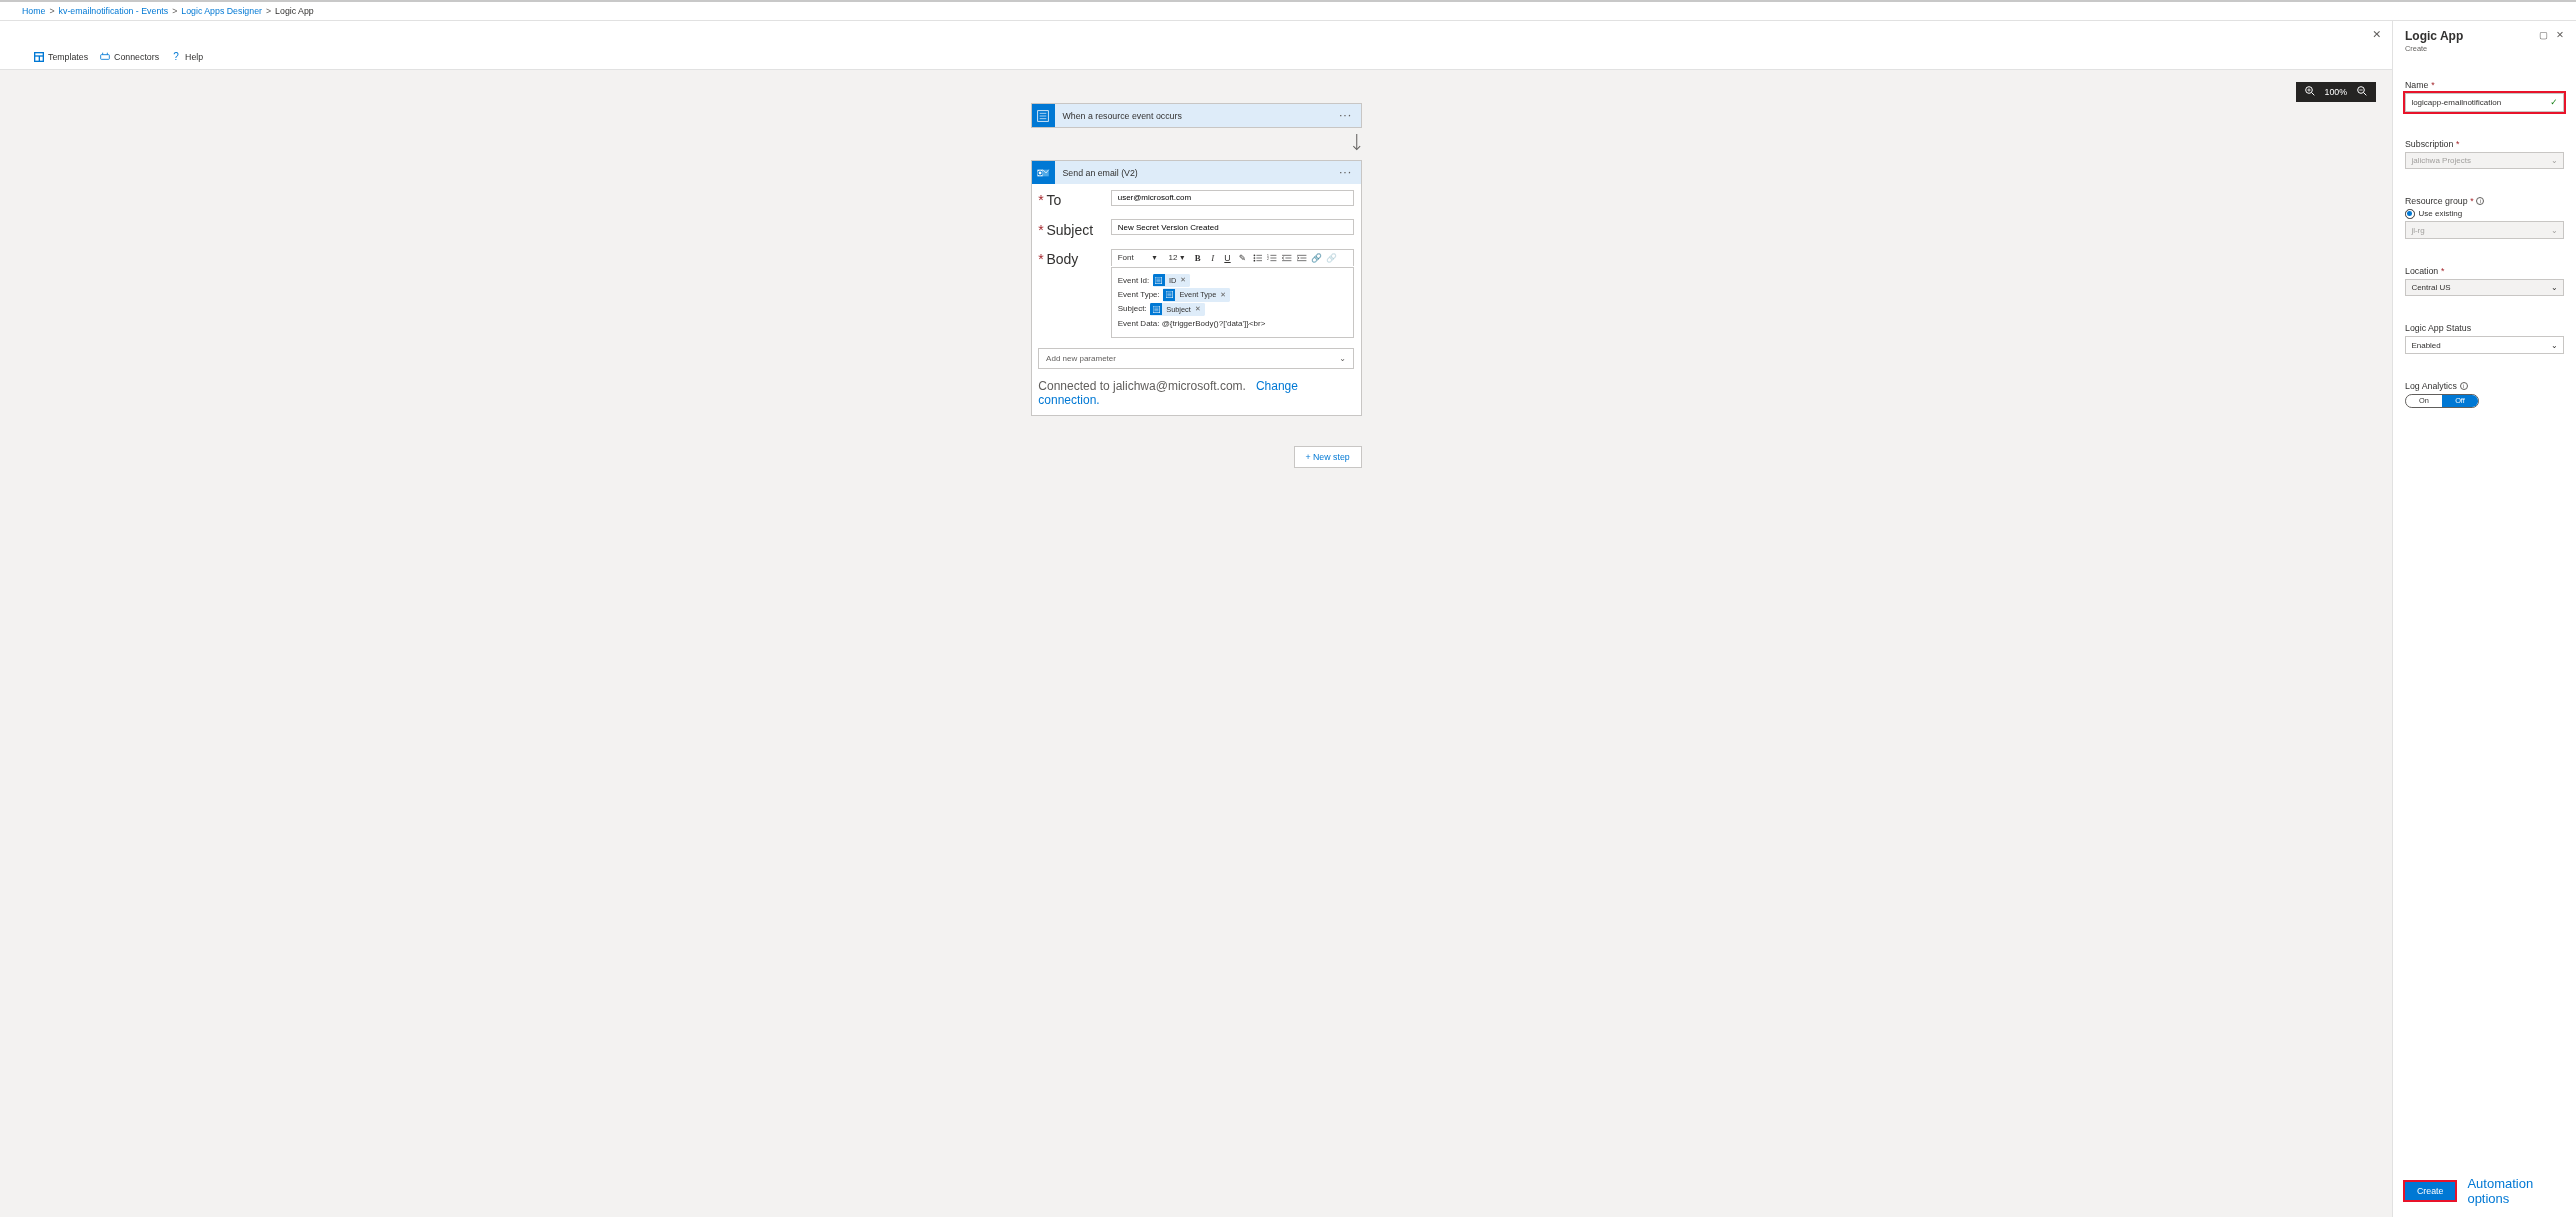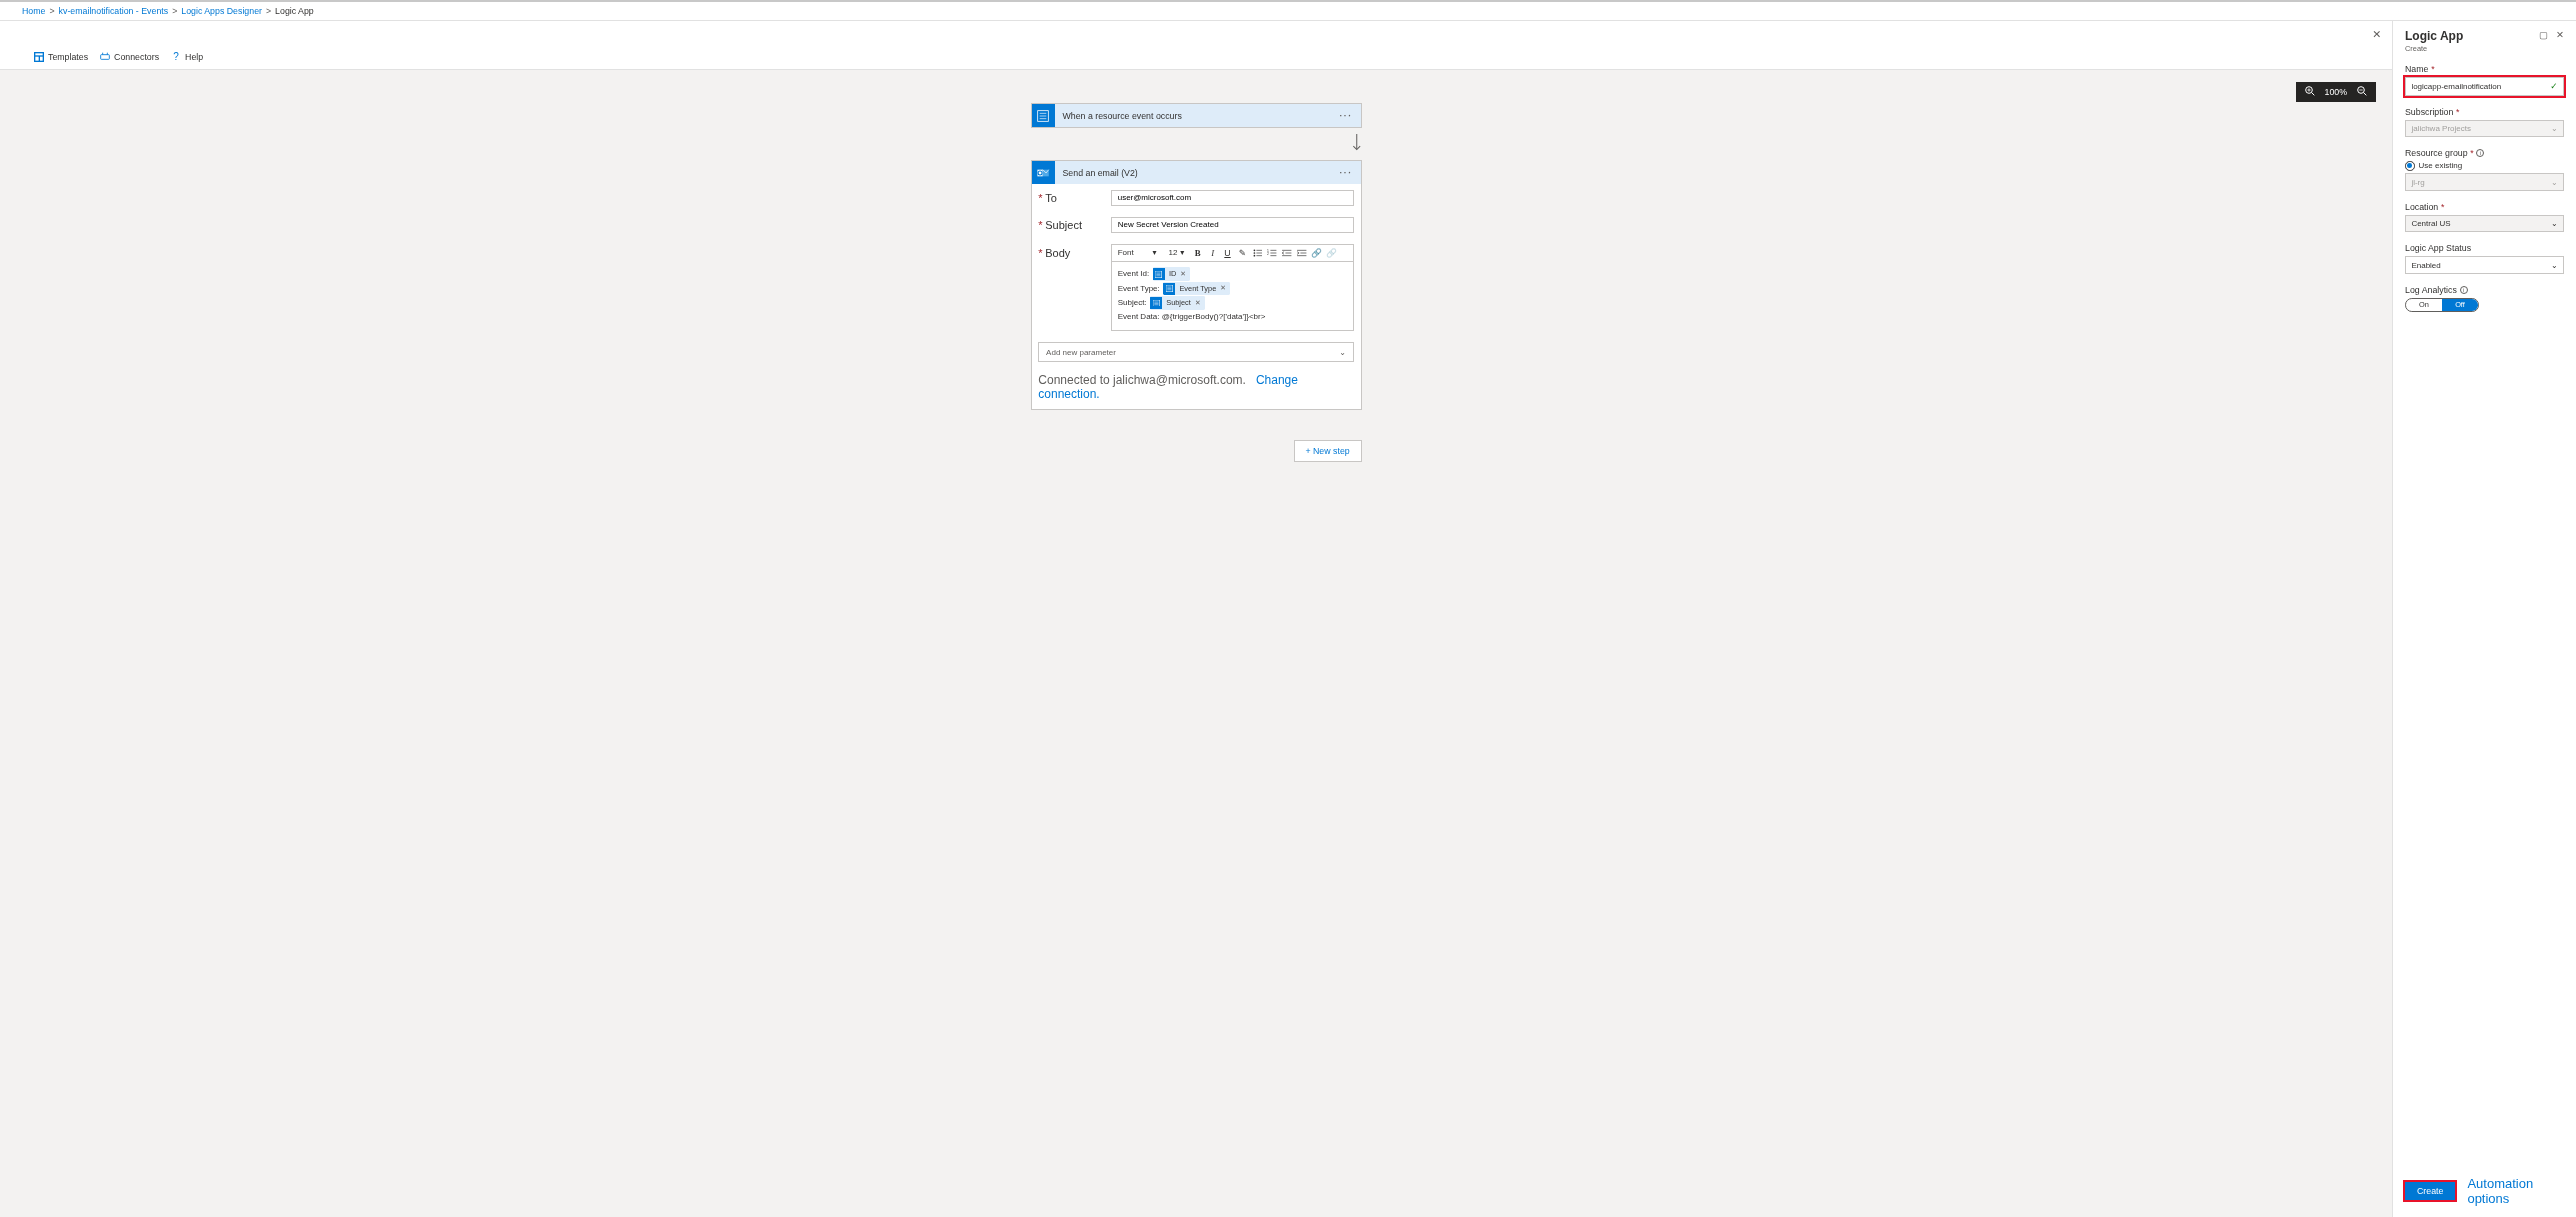--- a/index.html
+++ b/index.html
@@ -153,21 +153,21 @@
       background: #fff;
       border: 0.7px solid #c8c6c4;
     }
     .form-row {
       display: flex;
       align-items: flex-start;
       padding: 5.4px 6.8px;
     }
     .form-row .flabel {
       width: 73px;
-      font-size: 11px;
+      font-size: 14px;
       padding-top: 2.7px;
     }
     .form-row .req {
       color: #a4262c;
       margin-right: 2.7px;
     }
     .finput {
       flex: 1;
       border: 0.7px solid #c8c6c4;
       padding: 2.7px 5.4px;
@@ -285,21 +285,21 @@
       margin-top: 1.4px;
     }
     .panel-icons {
       display: flex;
       gap: 8px;
       font-size: 9.5px;
       color: #605e5c;
     }
     .panel-icons span { cursor: pointer; }
     .field-block {
-      margin-top: 11px;
+      margin-top: 27px;
     }
     .fblabel {
       font-size: 8.8px;
       margin-bottom: 2.7px;
       display: flex;
       align-items: center;
       gap: 2.7px;
     }
     .fblabel .req {
       color: #a4262c;

